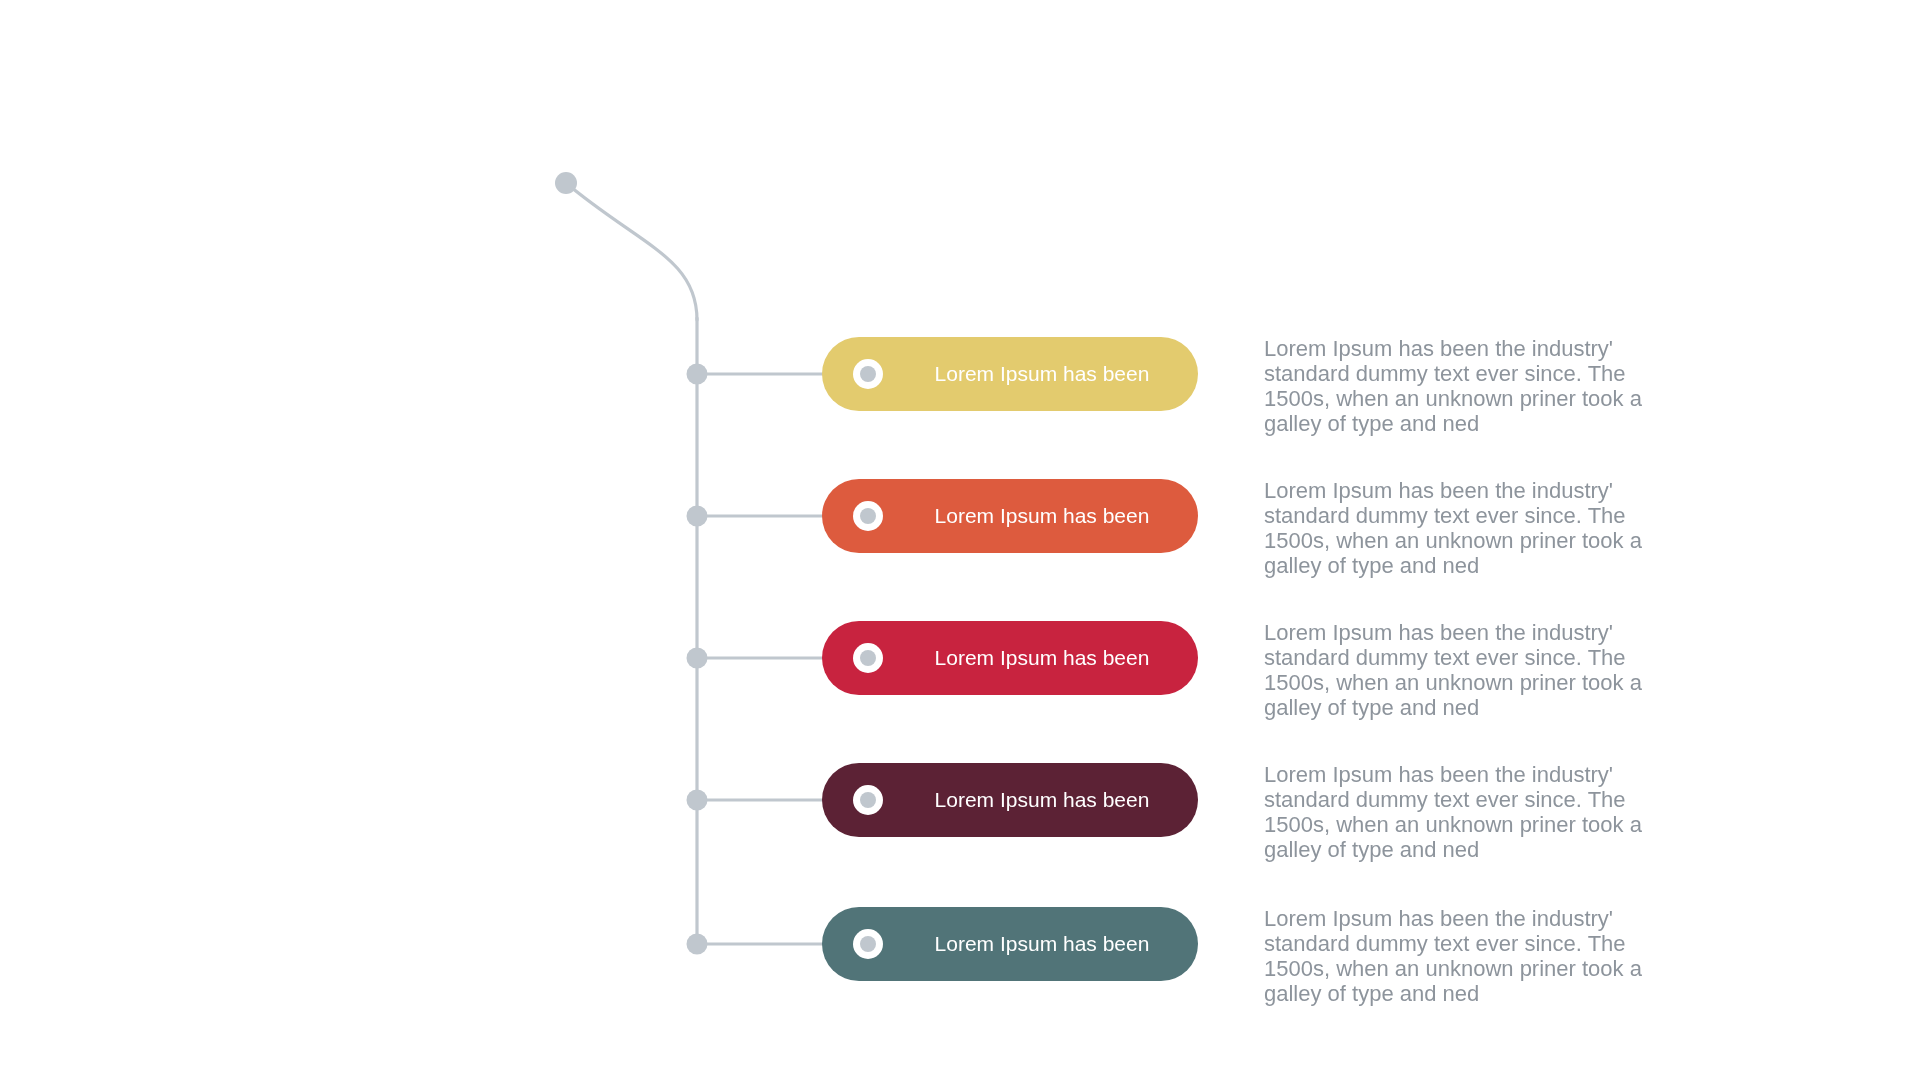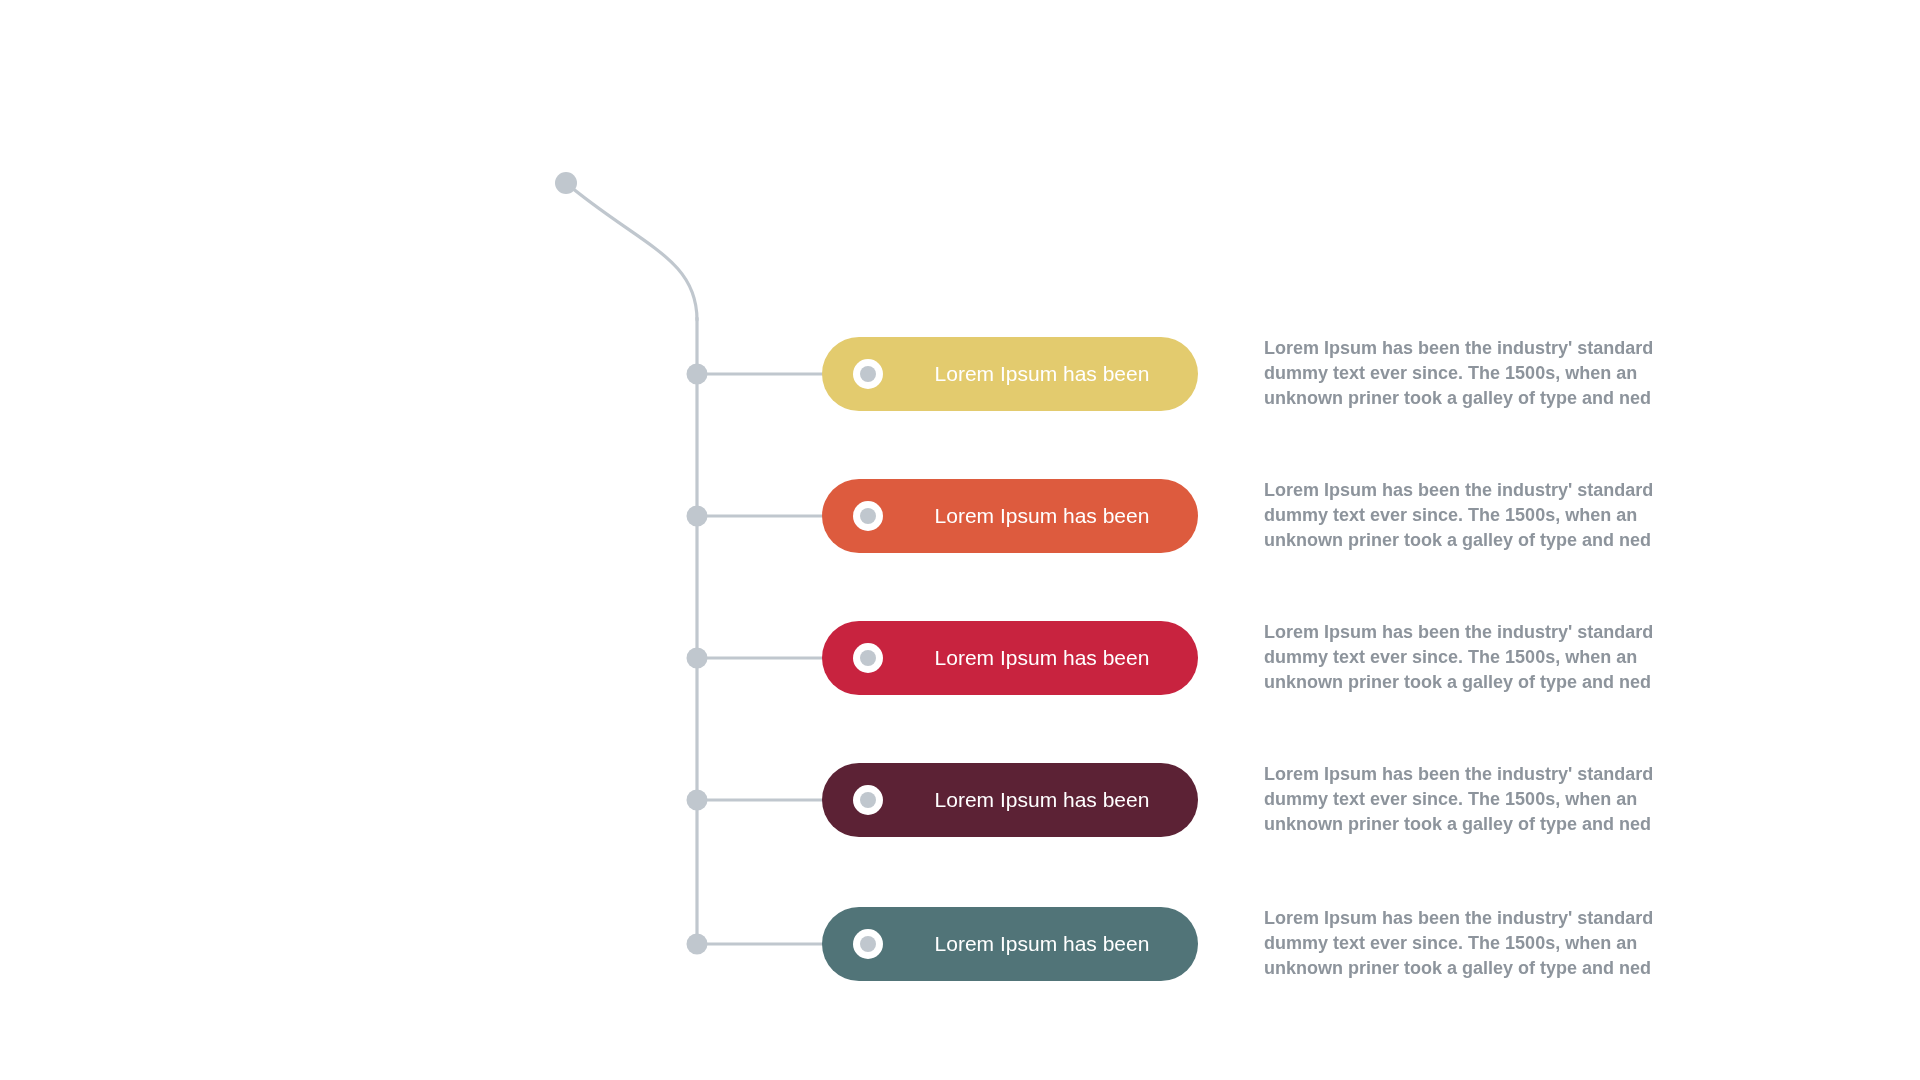--- a/index.html
+++ b/index.html
@@ -118,23 +118,23 @@
     text-align: center;
     white-space: nowrap;
   }
 
   .desc {
     position: absolute;
     left: 1264px;
     top: -38px;
     width: 420px;
     color: #8d949c;
-    font-size: 18px;
+    font-size: 22px;
     line-height: 25px;
-    font-weight: 700;
+    font-weight: 400;
   }
 </style>
 </head>
 <body>
 
 <div id="canvas">
 
   <svg id="connectors" viewBox="0 0 1920 1080" width="1920" height="1080">
 
     <path id="spine-curve" d="M 566 183 C 640 245 697 258 697 320" fill="none" stroke="#c0c7ce" stroke-width="3.2" stroke-linecap="round"></path>

